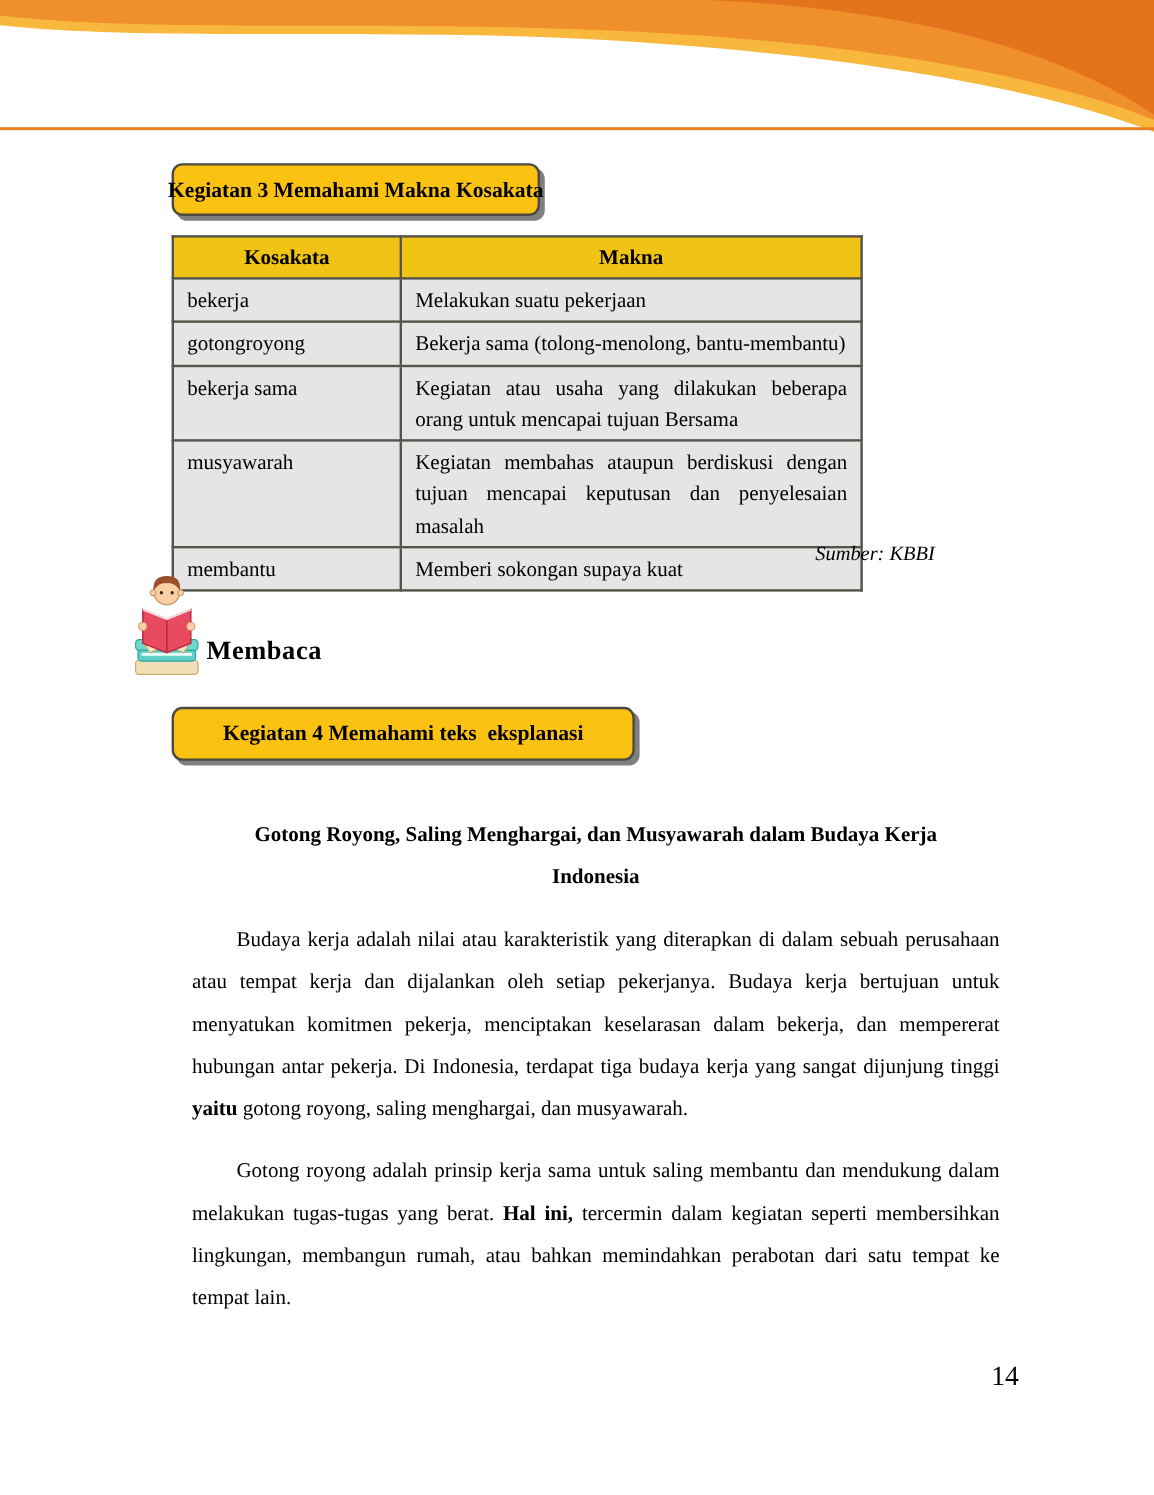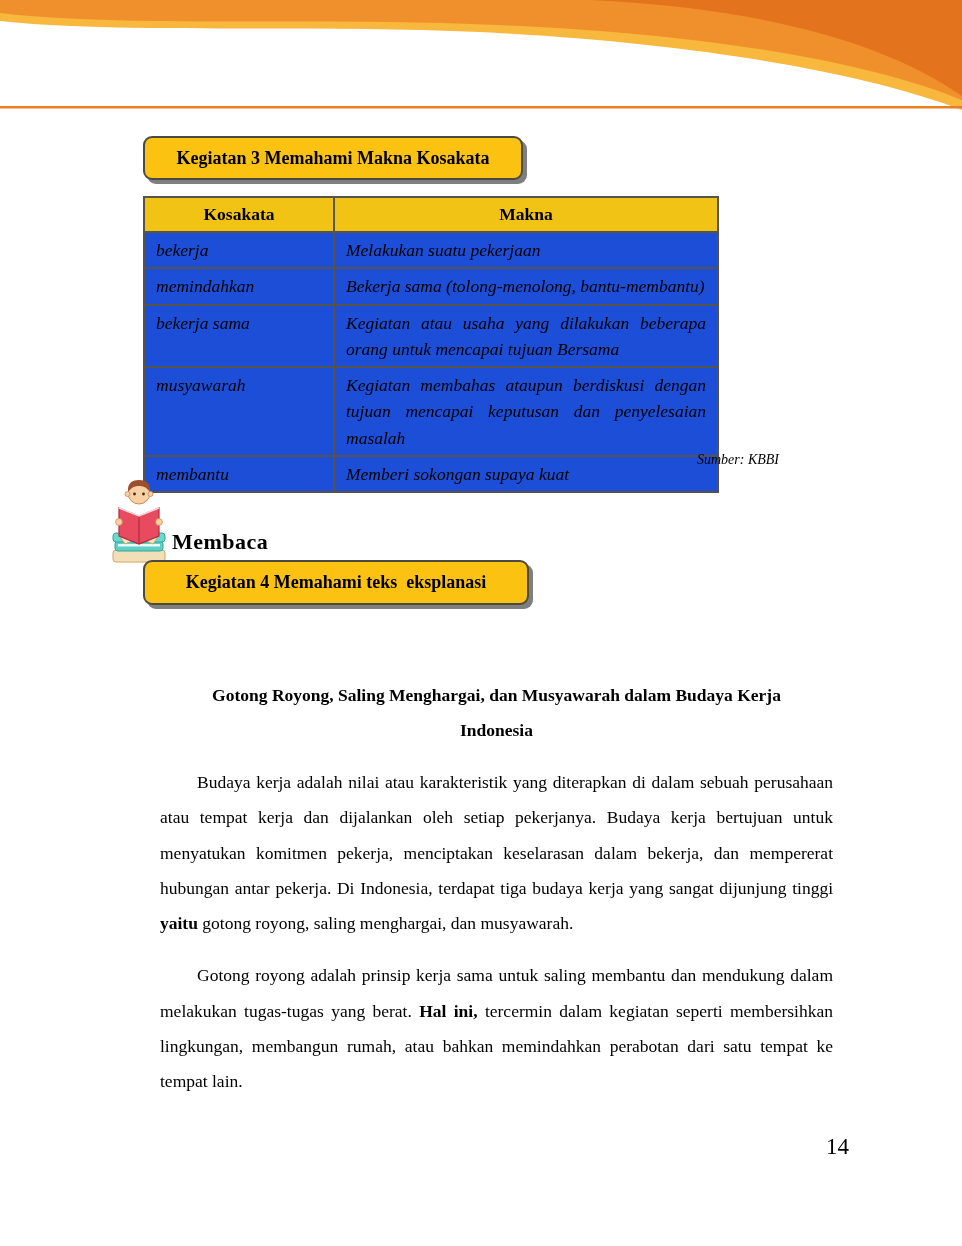--- a/index.html
+++ b/index.html
@@ -13,35 +13,35 @@
 
   
   .banner {
     position:absolute; box-sizing:border-box;
     background:#fcc211;
     border:2px solid #4c4a40; border-radius:9px;
     box-shadow:4px 4px 0 rgba(95,95,95,.8);
     display:flex; align-items:center; justify-content:center;
     font-weight:bold; font-size:18px; white-space:pre;
   }
-  .banner-k3 { left:143px; top:136px; width:380px; height:44px; }
-  .banner-k4 { left:143px; top:560px; width:386px; height:45px; }
+  .banner-k3 { left:143px; top:136px; width:307px; height:44px; }
+  .banner-k4 { left:143px; top:589px; width:386px; height:45px; }
 
   
   .vocab { position:absolute; left:143px; top:196px; width:576px; border-collapse:collapse; table-layout:fixed; }
   .vocab th, .vocab td { border:2px solid #56534a; padding:4px 11px; font-size:17.5px; vertical-align:top; }
   .vocab th { background:#f0c315; text-align:center; font-weight:bold; padding:6px 4px; }
-  .vocab td { background:#1d4ed8; line-height:1.5;font-style:italic; }
+  .vocab td { background:#e5e5e5; line-height:1.5; }
   .vocab td.makna { text-align:justify;padding-left:11px; }
   .col-kosakata { width:190px; }
 
   .source {
     position:absolute; left:143px; top:452px; width:706px;
     box-sizing:border-box; padding-right:70px;
-    text-align:right; font-style:italic; font-size:14px;
+    text-align:right; font-style:italic; font-size:17px;
   }
 
   
   .read-icon { position:absolute; left:107px; top:478px; }
   .section-heading {
     position:absolute; left:172px; top:529px;
     font-size:22px; font-weight:bold; letter-spacing:.5px;
   }
 
   
@@ -83,21 +83,21 @@
         <th>Kosakata</th>
         <th>Makna</th>
       </tr>
     </thead>
     <tbody>
       <tr>
         <td>bekerja</td>
         <td class="makna">Melakukan suatu pekerjaan</td>
       </tr>
       <tr>
-        <td>memindahkan</td>
+        <td>gotongroyong</td>
         <td class="makna">Bekerja sama (tolong-menolong, bantu-membantu)</td>
       </tr>
       <tr>
         <td>bekerja sama</td>
         <td class="makna">Kegiatan atau usaha yang dilakukan beberapa orang untuk mencapai tujuan Bersama</td>
       </tr>
       <tr>
         <td>musyawarah</td>
         <td class="makna">Kegiatan membahas ataupun berdiskusi dengan tujuan mencapai keputusan dan penyelesaian masalah</td>
       </tr>

